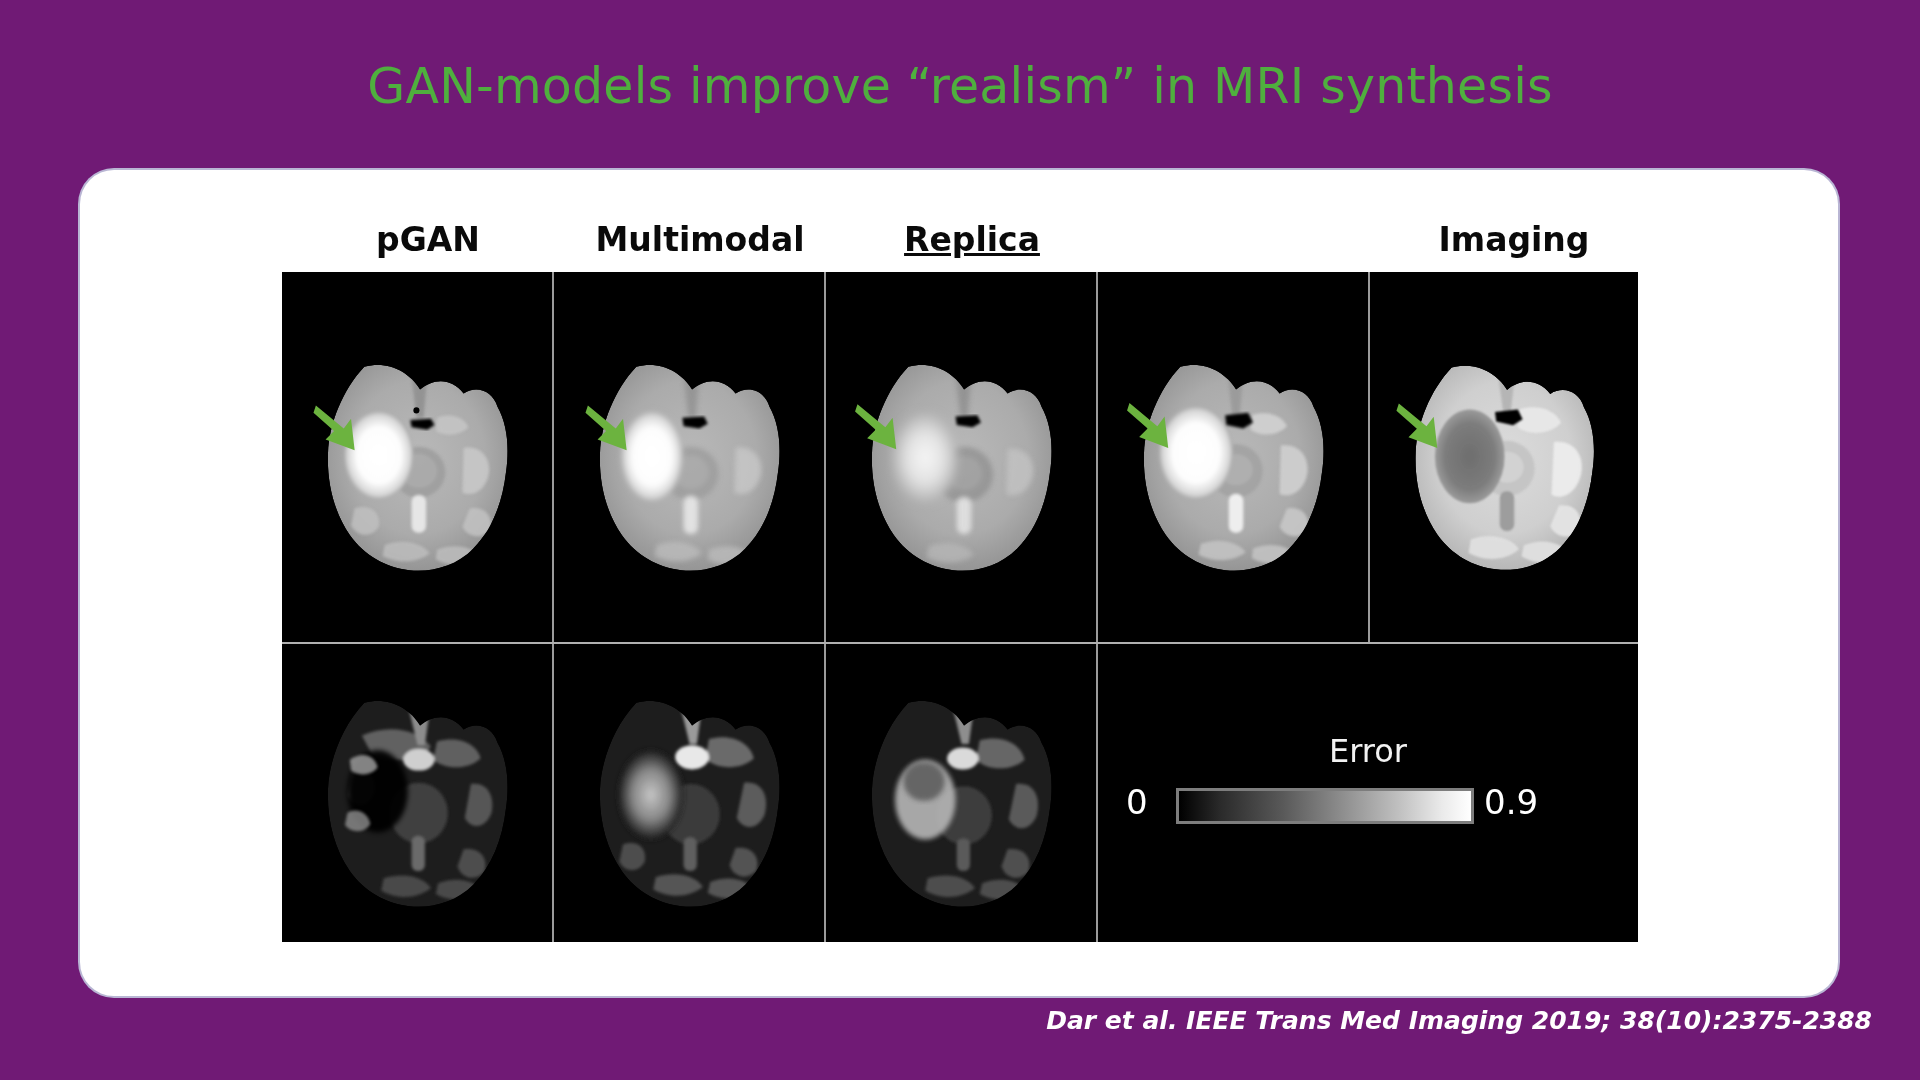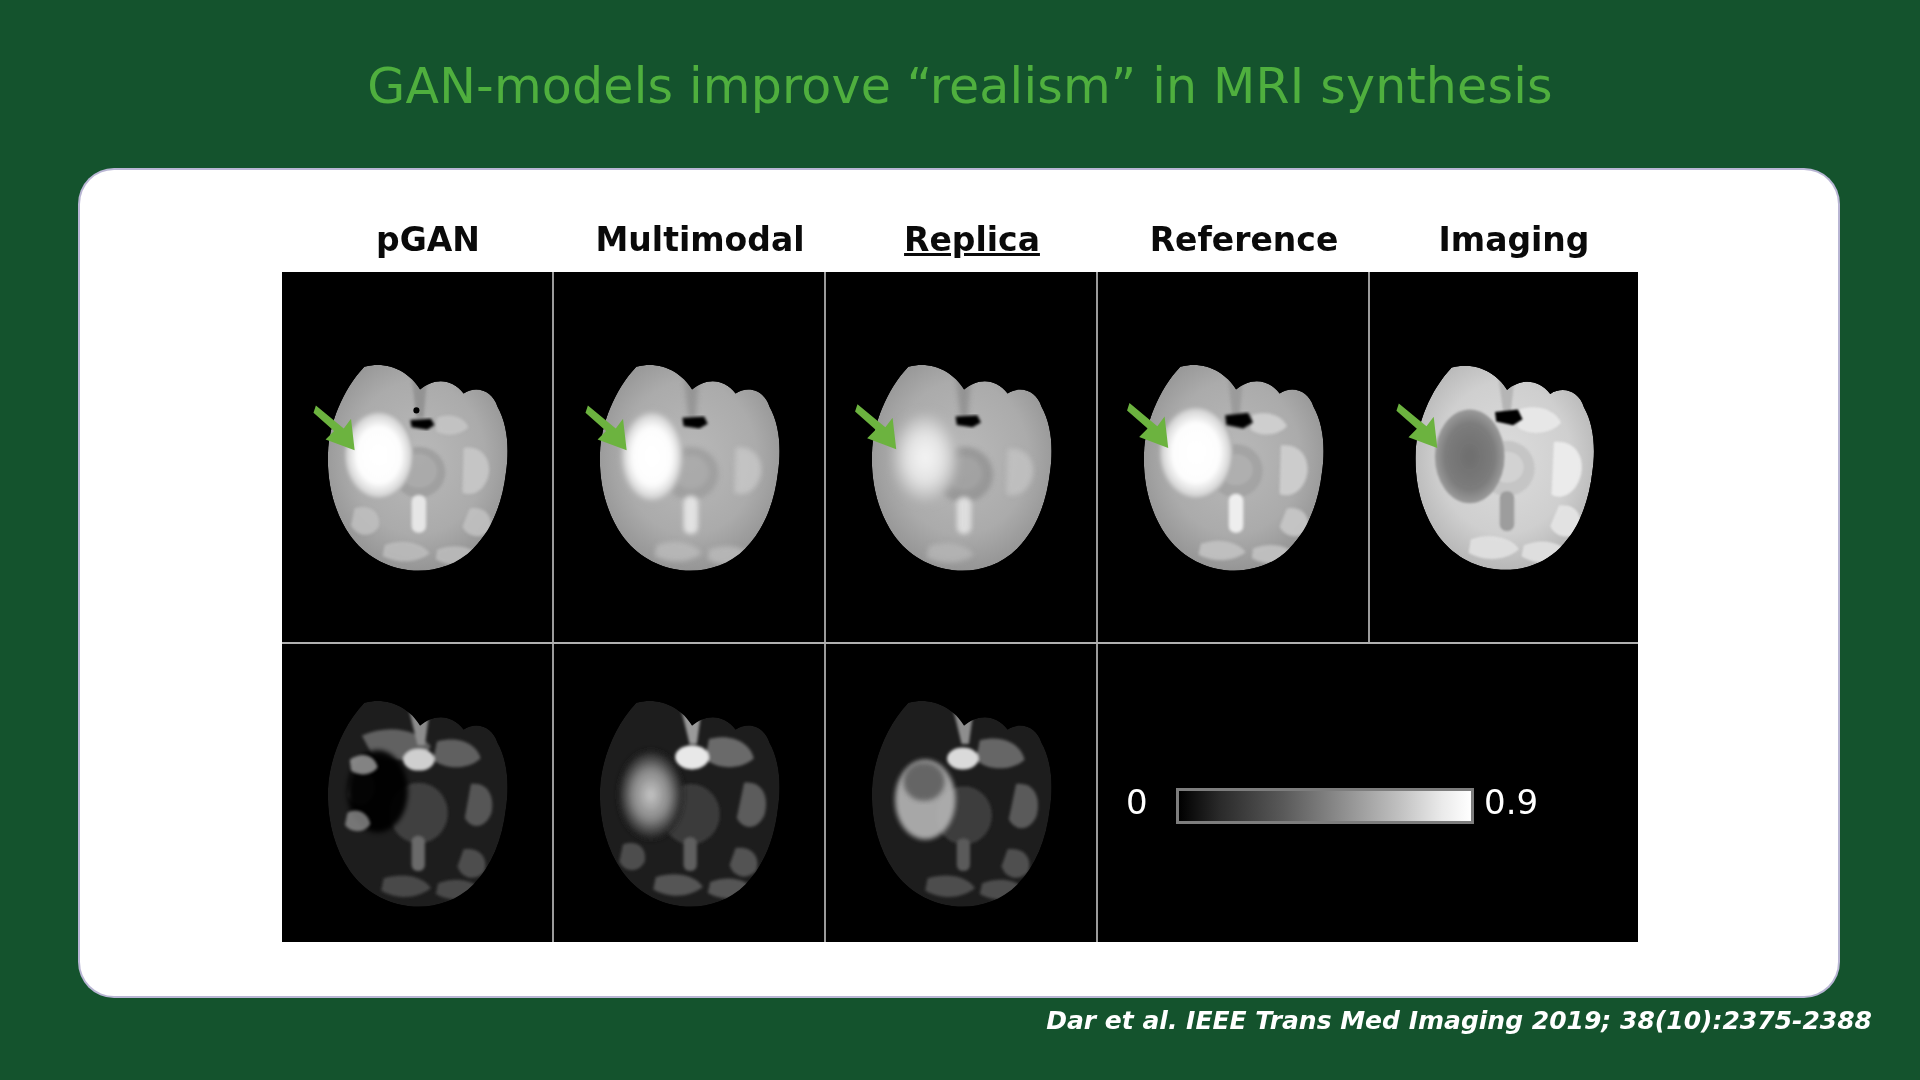--- a/index.html
+++ b/index.html
@@ -2,21 +2,21 @@
 <html><head>
 <meta charset="utf-8">
 <style>
   * { margin:0; padding:0; box-sizing:border-box; }
   html, body {
     width:1920px; height:1080px;
     background:#000;
     font-family:"Liberation Sans", sans-serif;
     overflow:hidden;
   }
-  .slide { position:relative; width:1920px; height:1080px; background:#14532d; }
+  .slide { position:relative; width:1920px; height:1080px; background:#701a75; }
 
   .slide-title {
     position:absolute;
     left:0; top:58px; width:1920px;
     text-align:center;
     color:#4FAF3E;
     font-size:49px;
     font-weight:400;
     letter-spacing:0.2px;
     white-space:nowrap;
@@ -102,21 +102,20 @@
 <div class="slide">
 
   <div class="slide-title">GAN-models improve “realism” in MRI synthesis</div>
 
   <div class="card">
 
     <div class="headers">
       <div class="col-header" style="left:0px;   width:272px;">pGAN</div>
       <div class="col-header" style="left:272px; width:272px;">Multimodal</div>
       <div class="col-header" style="left:544px; width:272px;text-decoration:underline;">Replica</div>
-      <div class="col-header" style="left:816px; width:272px;">Reference</div>
       <div class="col-header" style="left:1088px;width:268px;">Imaging</div>
     </div>
 
     <div class="figure">
 
       <svg width="0" height="0" style="position:absolute">
         <defs>
           <radialGradient id="lesionBright" cx="50%" cy="50%" r="50%">
             <stop offset="0%" stop-color="#ffffff"></stop>
             <stop offset="62%" stop-color="#fdfdfd"></stop>
@@ -396,20 +395,21 @@
               <path d="M258 364 C290 352 322 360 332 380 C310 396 276 394 254 382 Z" fill="#4e4e4e"></path>
               <path d="M300 308 C326 304 342 322 334 346 C318 362 296 356 290 336 Z" fill="#505050"></path>
             </g>
             <ellipse cx="164" cy="226" rx="50" ry="66" fill="#b4b4b4" filter="url(#blurMd)" opacity="0.92"></ellipse>
             <ellipse cx="162" cy="196" rx="34" ry="32" fill="#5a5a5a" filter="url(#blurMd)" opacity="0.85"></ellipse>
           </g>
         </svg>
       </div>
 
       <div class="cb-wrap" style="left:816px; top:372px; width:540px; height:298px;">
+        <div class="cb-title" style="top:88px;">Error</div>
         <div class="cb-min" style="left:28px; top:138px;">0</div>
         <div class="cb-bar" style="left:78px; top:144px; width:298px; height:36px;"></div>
         <div class="cb-max" style="left:386px; top:138px;">0.9</div>
       </div>
 
       <div class="vline" style="left:270px; top:0px;   height:670px;"></div>
       <div class="vline" style="left:542px; top:0px;   height:670px;"></div>
       <div class="vline" style="left:814px; top:0px;   height:670px;"></div>
       <div class="vline" style="left:1086px; top:0px;  height:370px;"></div>
       <div class="hline" style="top:370px;"></div>

